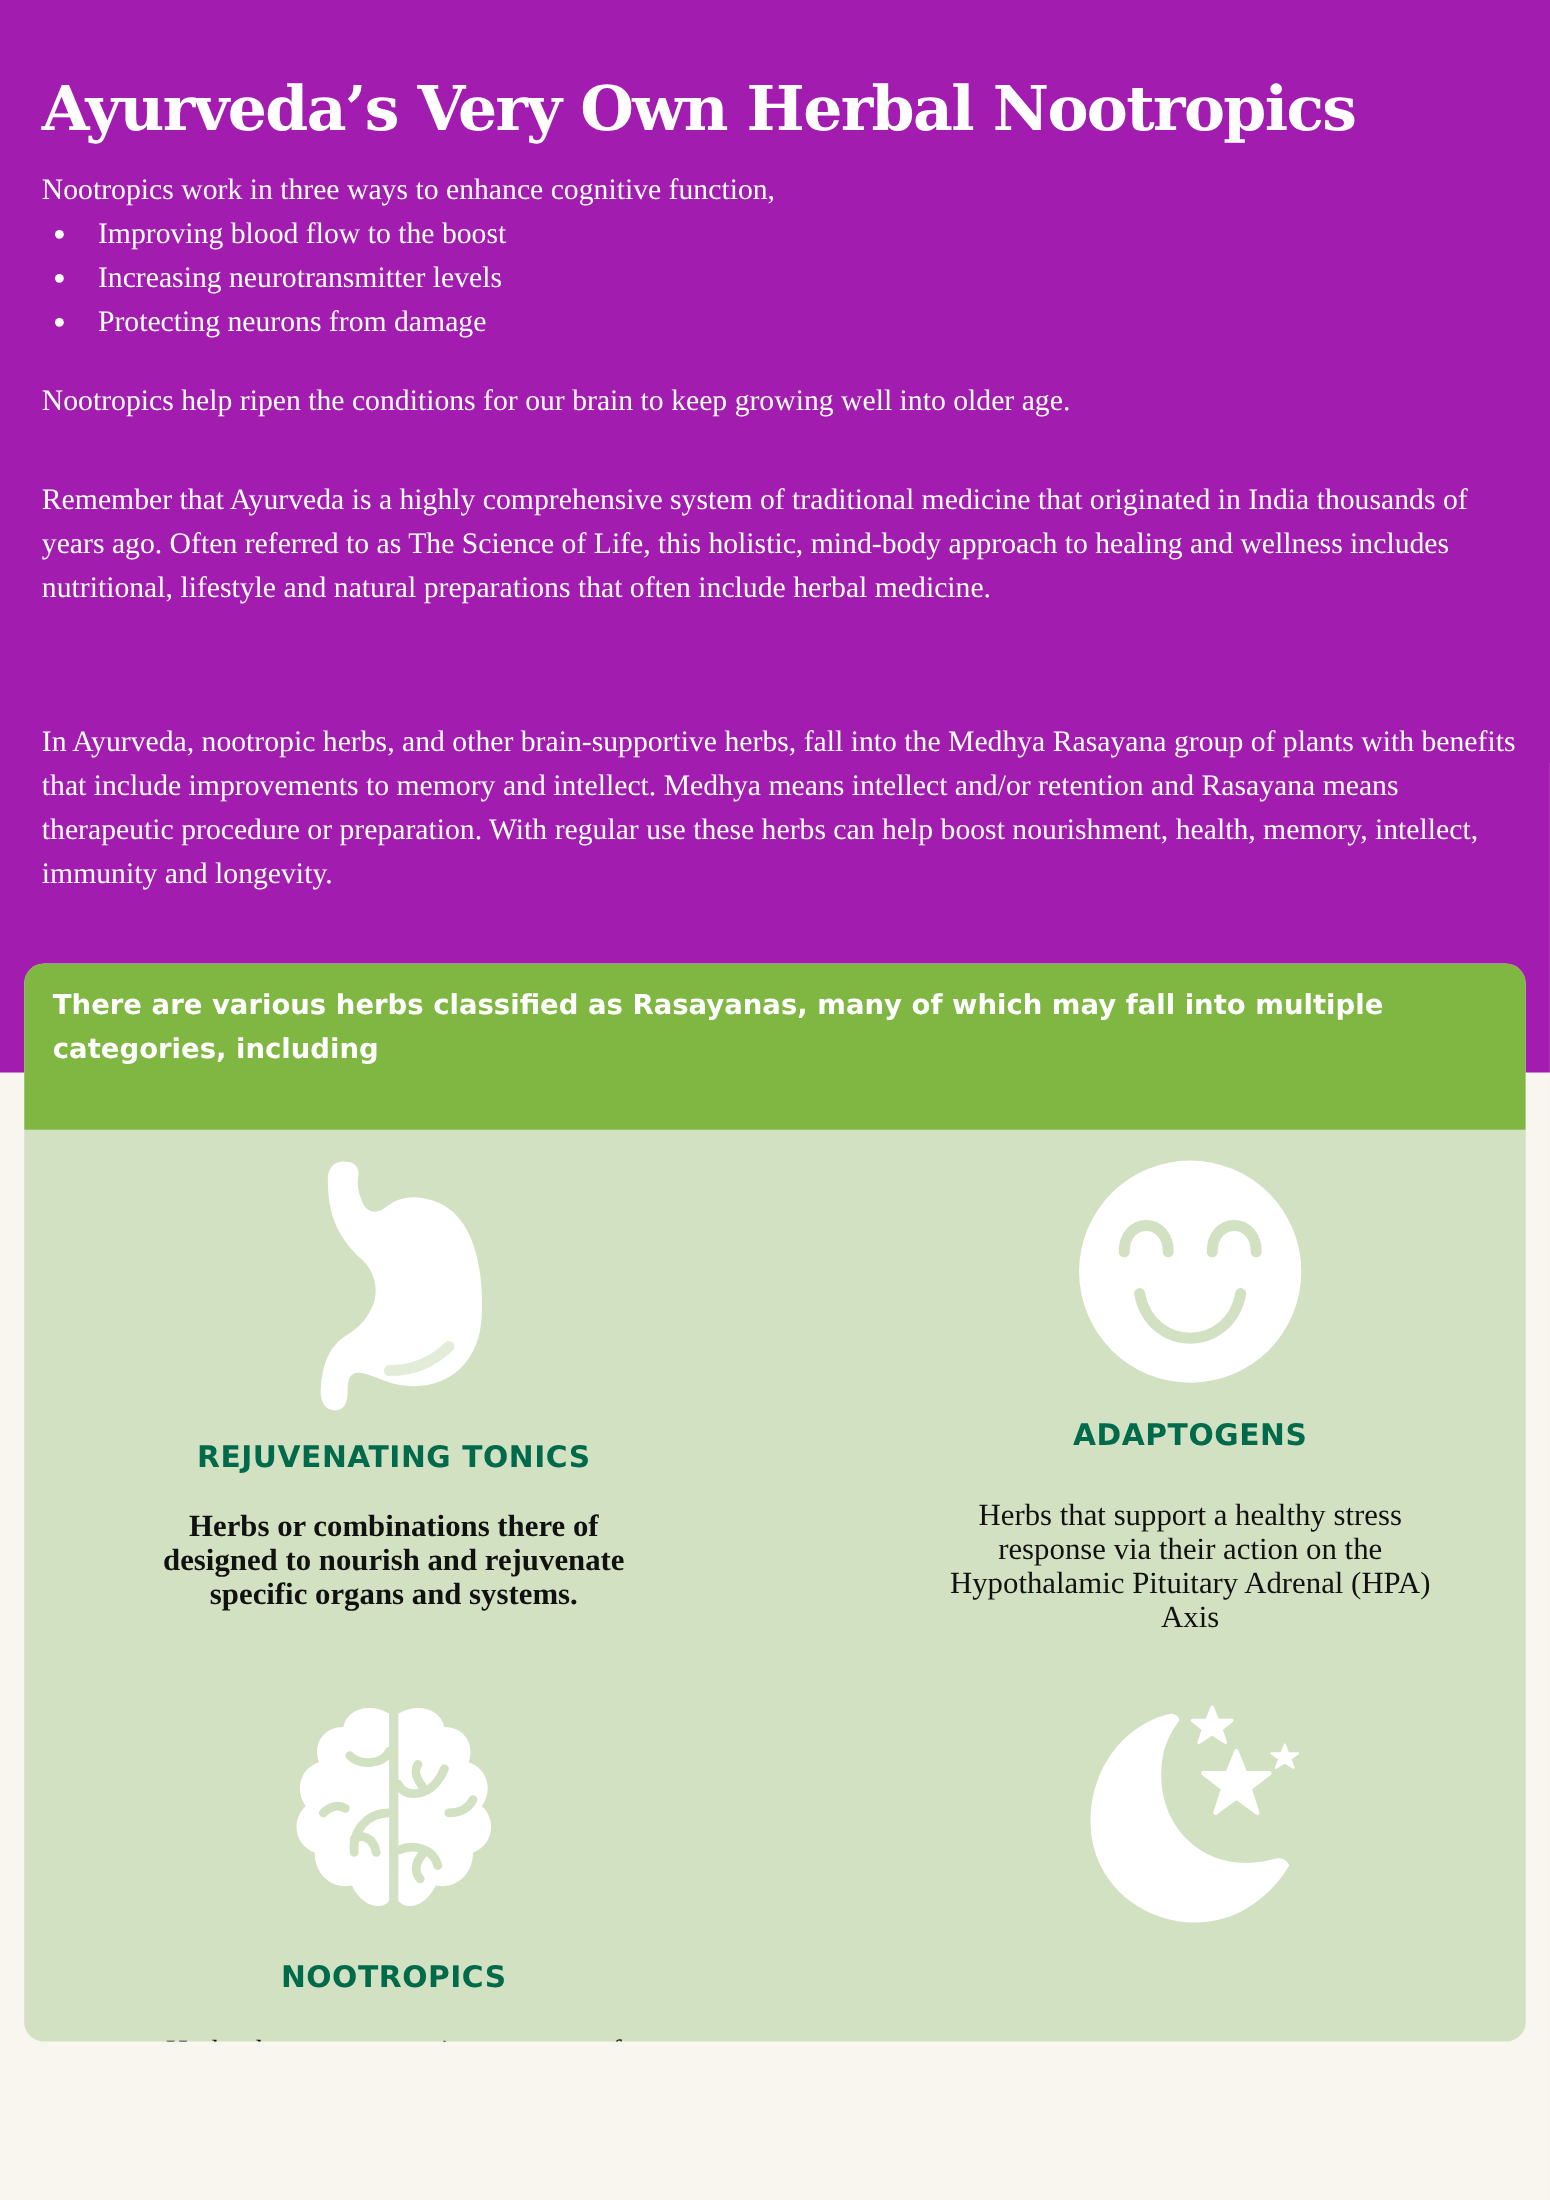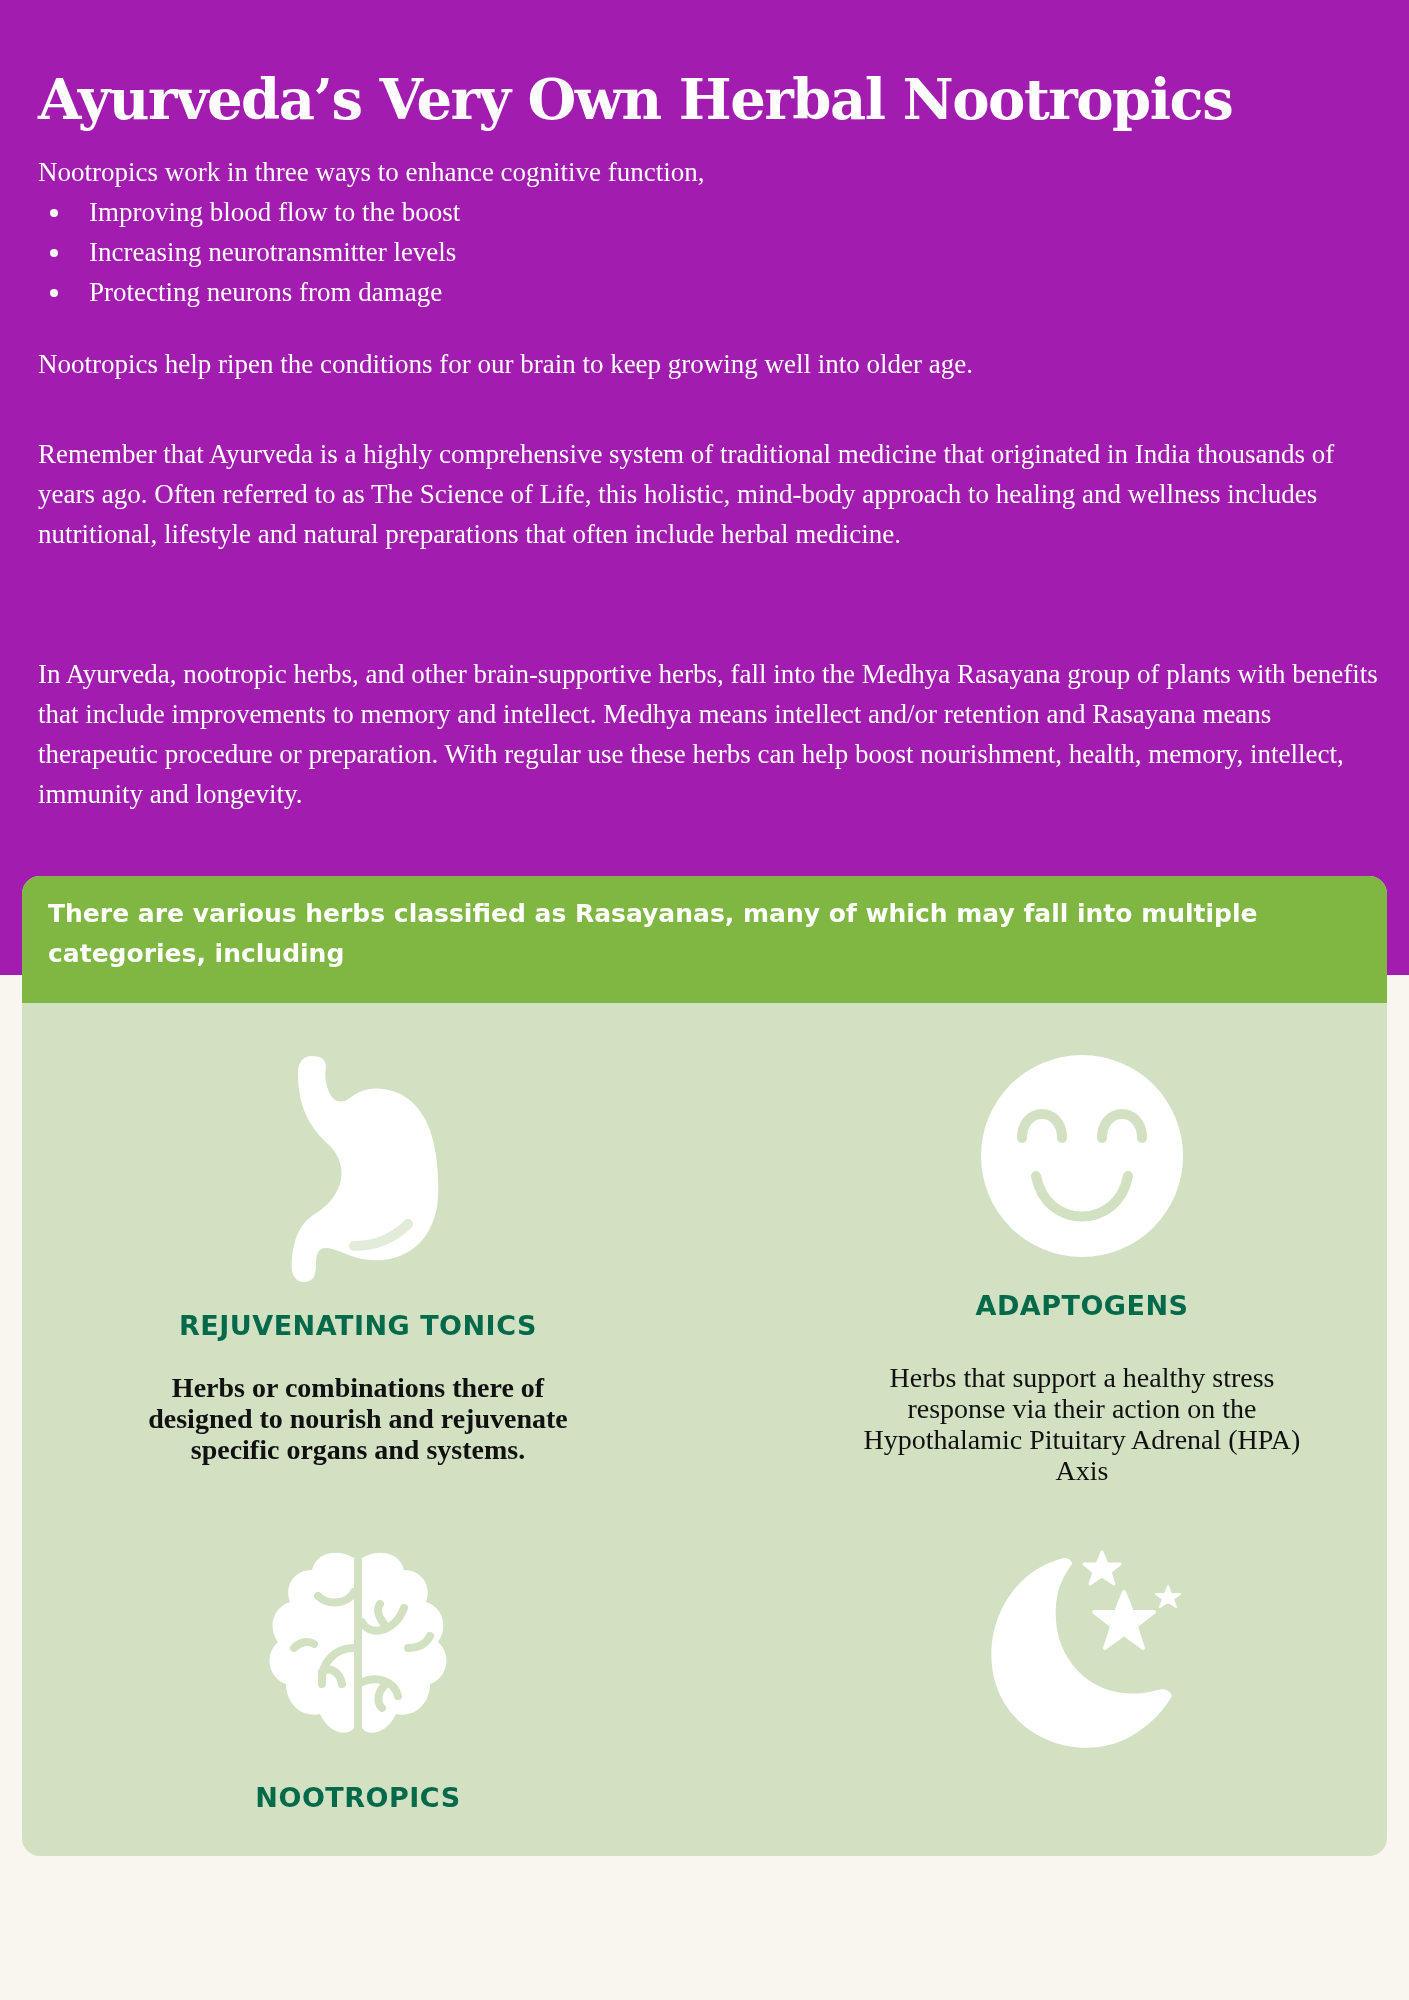--- a/index.html
+++ b/index.html
@@ -53,21 +53,21 @@
 
     .card {
       position: absolute; left: 22px; top: 876px;
       width: 1365px; height: 980px;
       background: #d3e1c3;
       border-radius: 18px;
       overflow: hidden;
     }
     .card-header {
       position: absolute; left: 0; top: 0;
-      width: 100%; height: 127px;
+      width: 100%; height: 151px;
       background: #7fb742;
       padding: 18px 26px 0 26px;
       font-family: "DejaVu Sans", sans-serif;
       font-weight: bold;
       font-size: 25px;
       line-height: 40px;
       color: #ffffff;
     }
     .cat {
       position: absolute;

